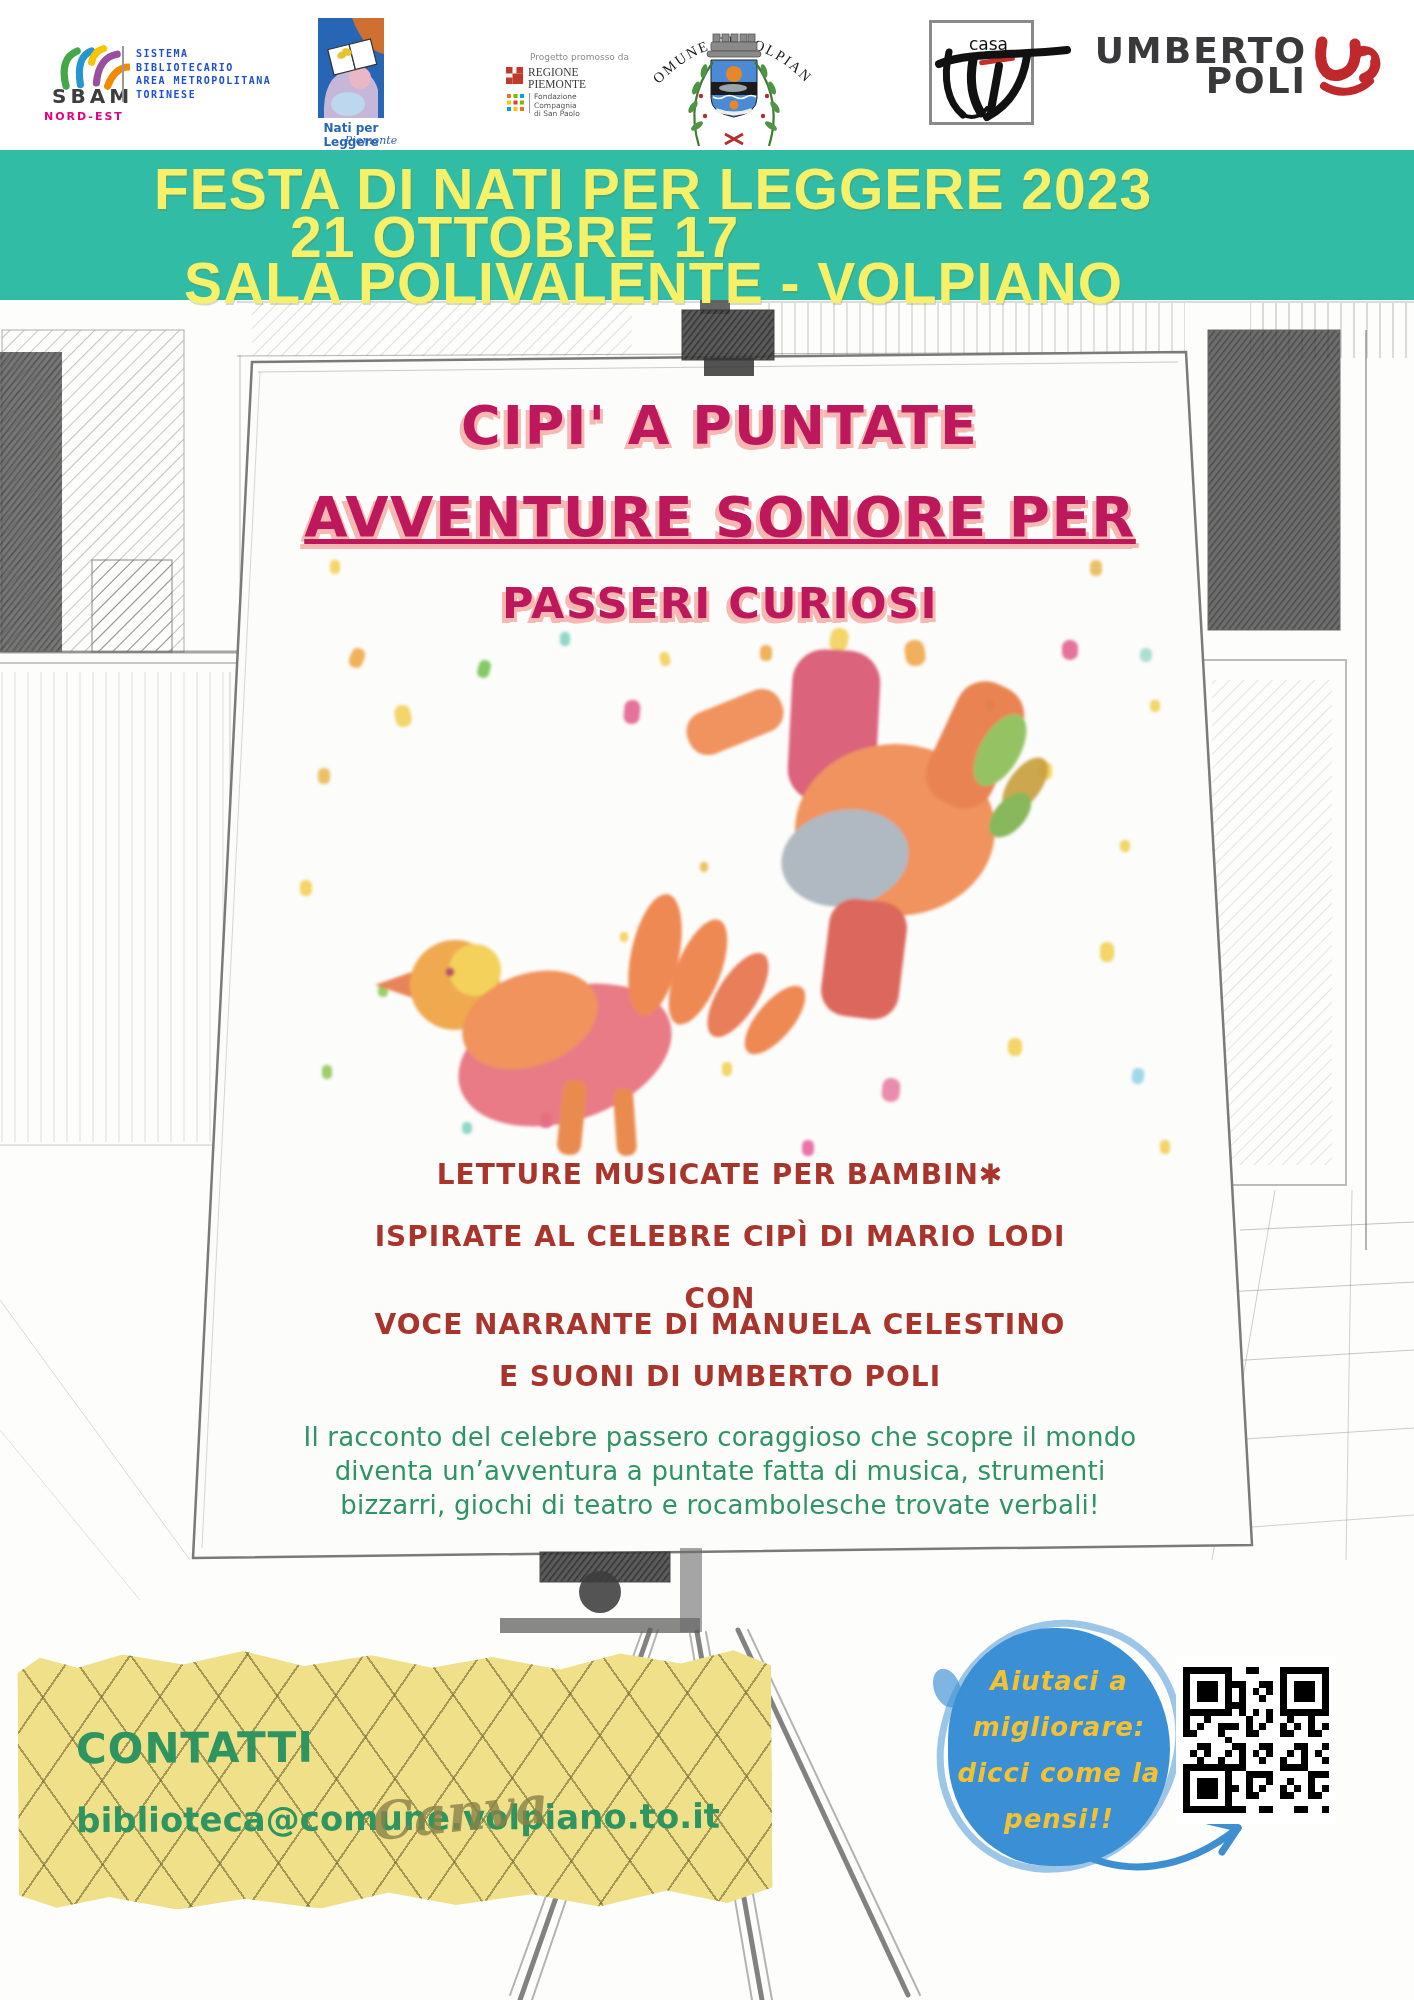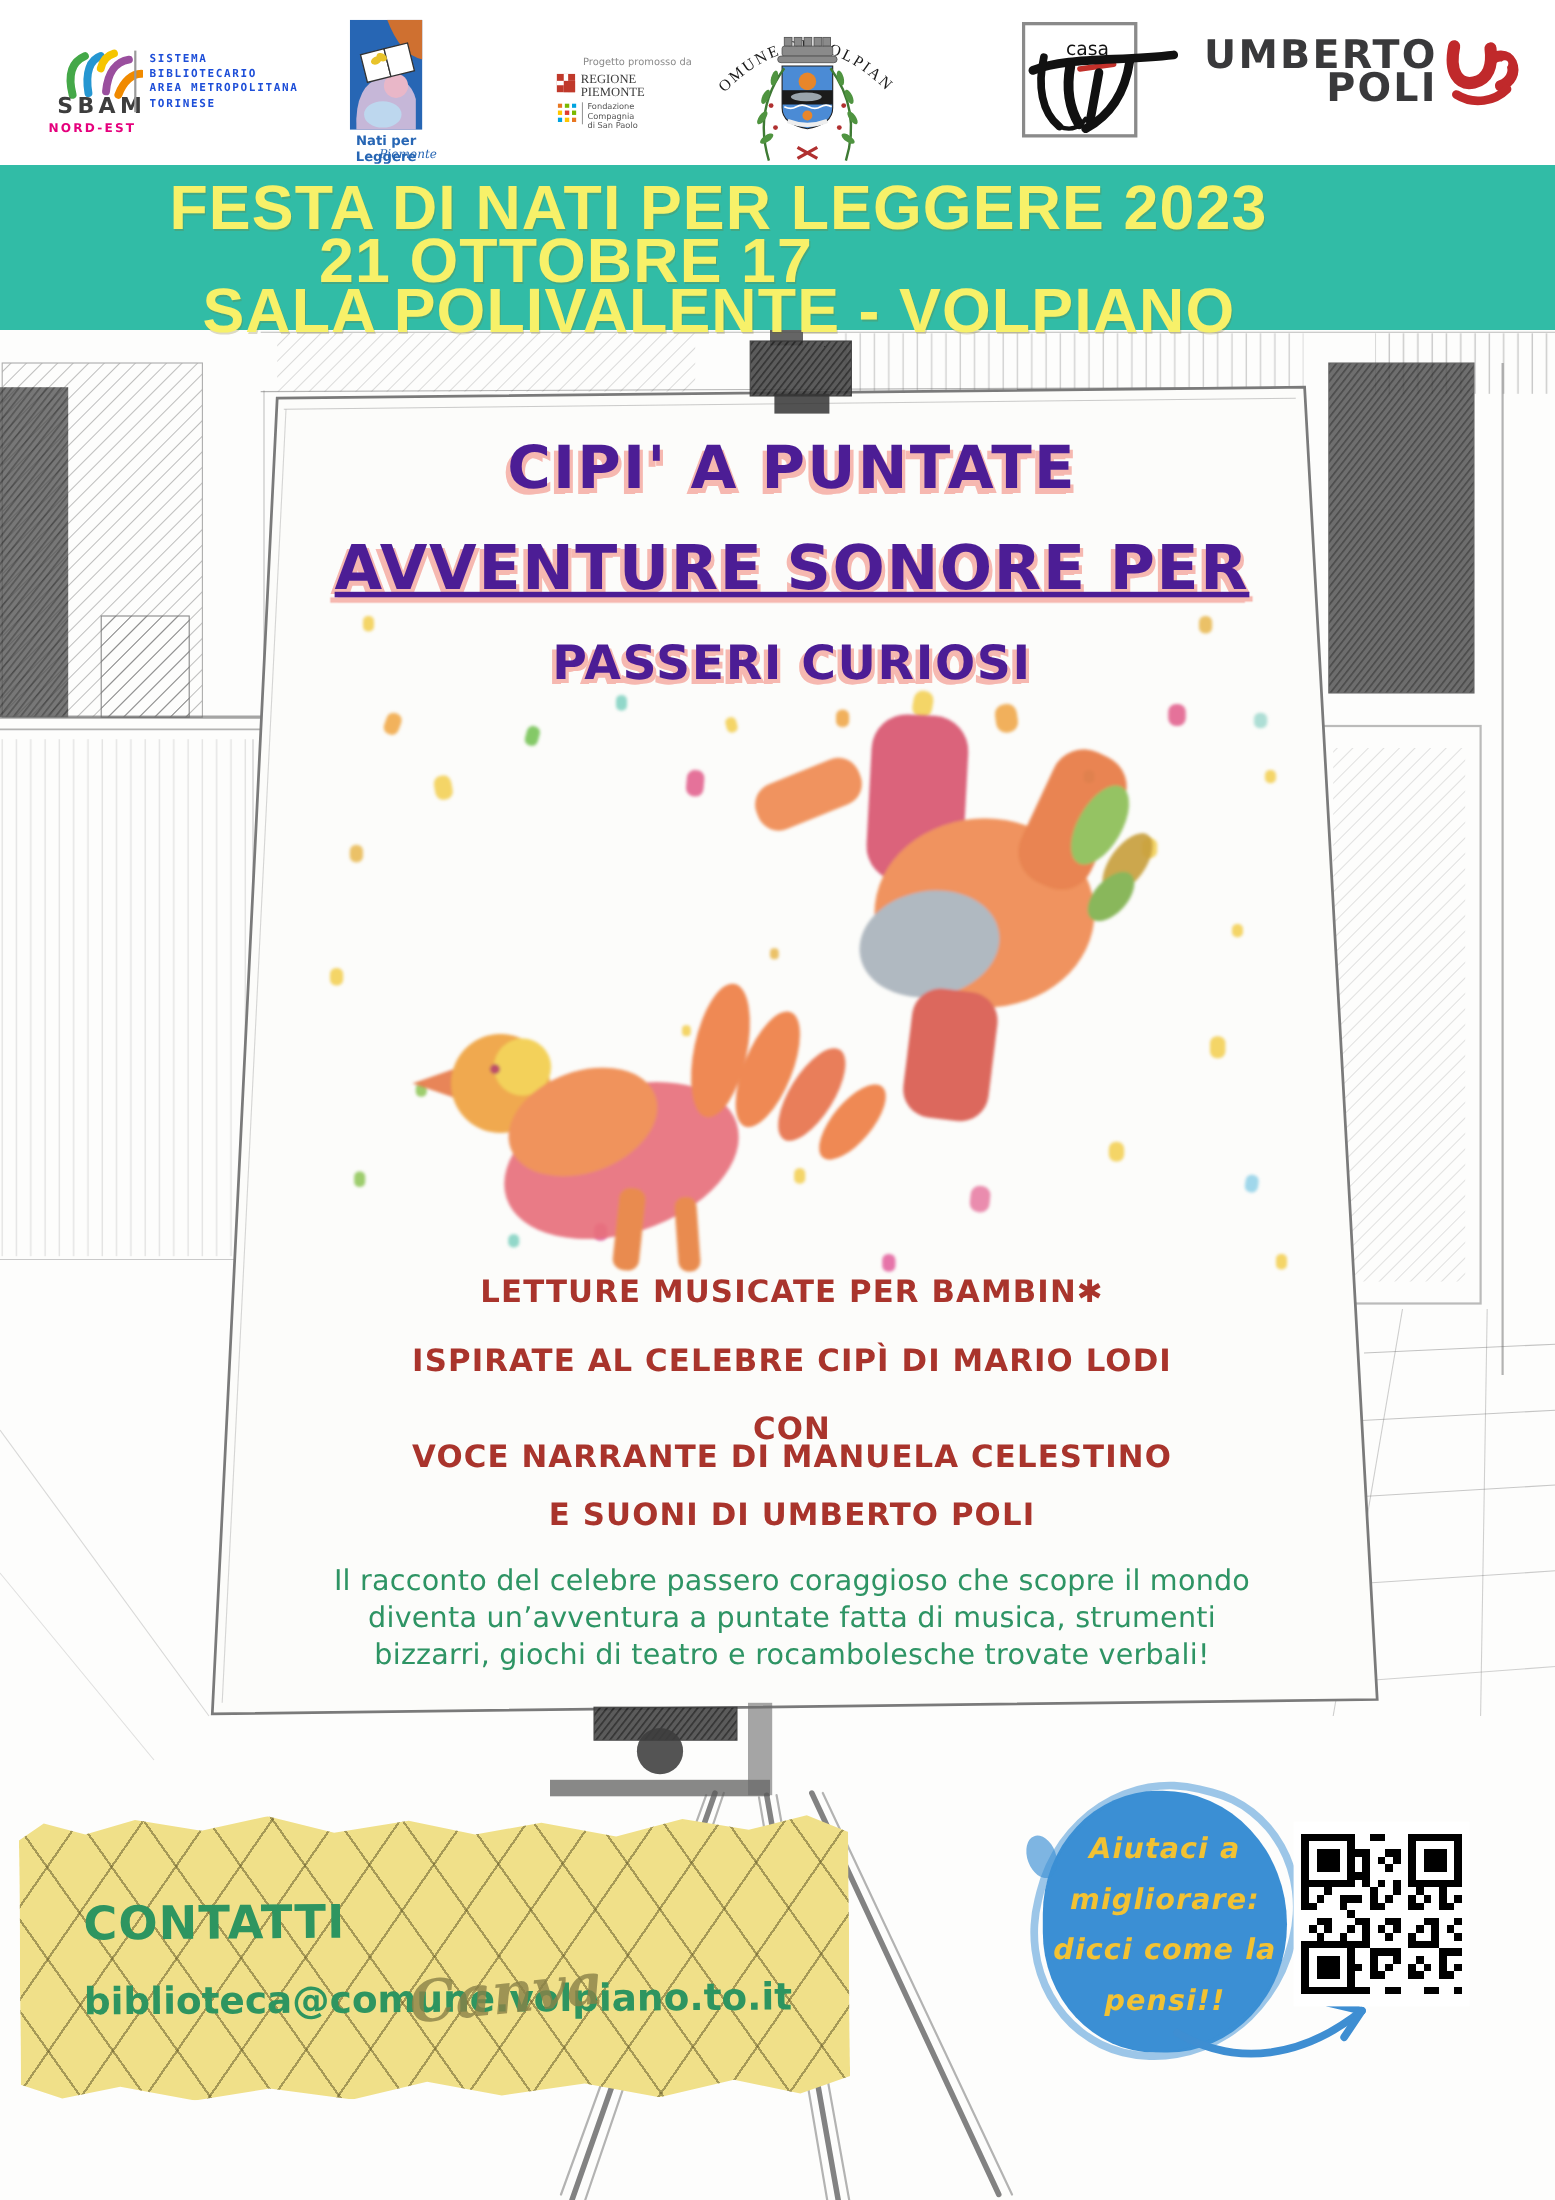--- a/index.html
+++ b/index.html
@@ -20,21 +20,21 @@
   .promo-fond{font-size:7.5px;line-height:8.5px;color:#555;}
   .up-name{font-weight:bold;font-size:36px;letter-spacing:2px;color:#39393b;line-height:30px;text-align:right;}
 
   
   .banner{position:absolute;left:0;top:150px;width:1414px;height:150px;background:#31bca6;z-index:6;}
   .banner-line{position:absolute;font-weight:bold;font-size:57px;letter-spacing:1px;color:#f7f169;white-space:nowrap;font-family:"Liberation Sans",sans-serif;text-shadow:1px 2px 0 rgba(120,110,30,.25);}
 
   
   .ctext{position:absolute;left:250px;width:940px;text-align:center;z-index:3;white-space:nowrap;}
   .marker{font-family:"DejaVu Sans",sans-serif;font-weight:bold;}
-  .title-green{color:#4c1d95;text-shadow:-4px 5px 0 #f6b8b0,3px 4px 0 #f6b8b0;text-align:center;}
+  .title-green{color:#be185d;text-shadow:-4px 5px 0 #f6b8b0,3px 4px 0 #f6b8b0;text-align:center;}
   .red-line{color:#a9342c;font-weight:bold;font-size:28px;letter-spacing:1px;}
   .desc-line{color:#2e9464;font-size:26px;font-weight:normal;letter-spacing:0.2px;}
 
   
   .contact-box{position:absolute;left:18px;top:1650px;width:754px;height:258px;z-index:4;
     background:#f0e089;
     background-image:
       repeating-linear-gradient(55deg, rgba(105,95,45,0) 0 46px, rgba(105,95,45,.55) 46px 48px),
       repeating-linear-gradient(-55deg, rgba(105,95,45,0) 0 46px, rgba(105,95,45,.55) 46px 48px);
     clip-path:polygon(0 8%,3% 2%,8% 6%,14% 1%,22% 5%,30% 0%,38% 6%,47% 2%,55% 7%,63% 3%,72% 8%,80% 2%,88% 6%,95% 1%,100% 7%,100% 93%,94% 99%,86% 94%,77% 100%,68% 95%,58% 99%,49% 94%,40% 100%,30% 96%,21% 100%,12% 95%,5% 99%,0 94%);

